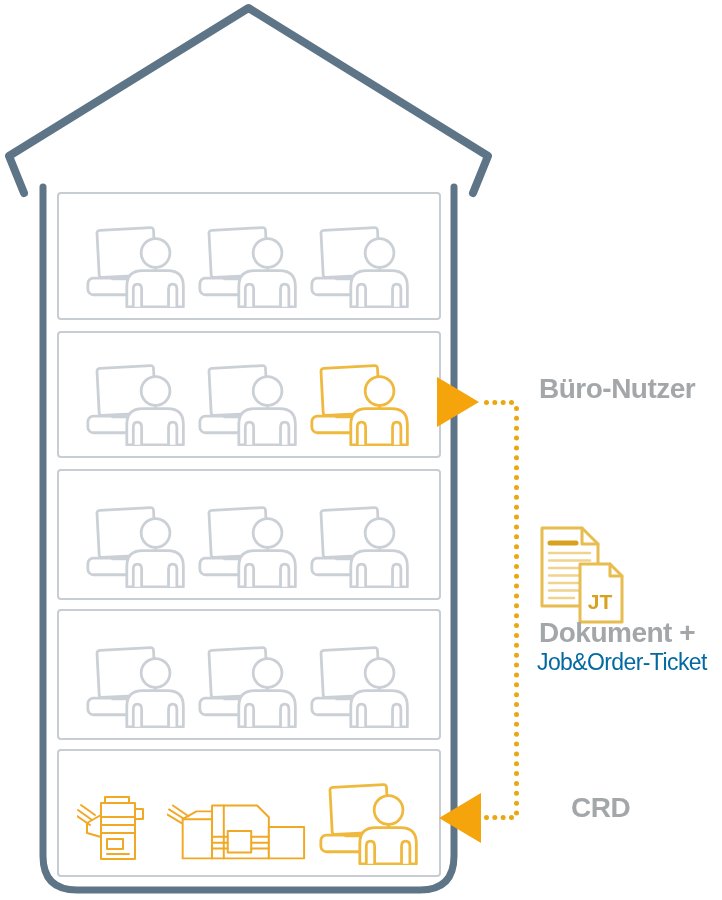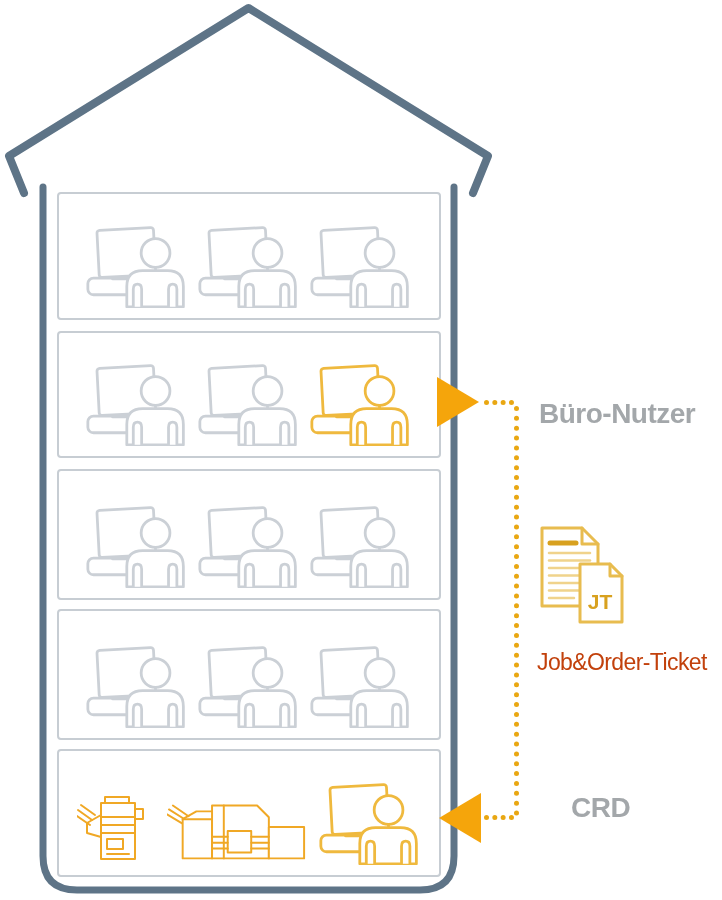--- a/index.html
+++ b/index.html
@@ -31,24 +31,24 @@
     border-top:25px solid transparent;border-bottom:25px solid transparent;
     border-right:42px solid #F5A50B;}
   .dot-h{position:absolute;height:0;border-top:5px dotted #E9A712;width:30px;left:484px;}
   .dot-h.top{top:400px}
   .dot-h.bot{top:815px}
   .dot-v{position:absolute;width:0;border-left:5px dotted #E9A712;left:514px;top:406px;height:410px;}
 
   
   .lbl{position:absolute;color:#A3A7AA;font-weight:bold;font-size:28px;
        letter-spacing:-0.5px;white-space:nowrap;}
-  .lbl.buero{left:539px;top:398px}
+  .lbl.buero{left:539px;top:373px}
   .lbl.dok{left:539px;top:617px}
   .lbl.crd{left:571px;top:792px}
-  .sublbl{position:absolute;left:537px;top:649px;color:#c2410c;font-size:23px;
+  .sublbl{position:absolute;left:537px;top:649px;color:#0369a1;font-size:23px;
        letter-spacing:-0.6px;white-space:nowrap;}
   .doc-icon{position:absolute;left:532px;top:524px;width:100px;height:104px;}
 </style>
 </head>
 <body>
 
 <div class="stage">
 
   <svg class="outline-svg" width="722" height="900" viewBox="0 0 722 900">
     <defs>
@@ -186,17 +186,18 @@
         <line x1="17" y1="59" x2="58" y2="59"></line>
         <line x1="17" y1="66.5" x2="58" y2="66.5"></line>
         <line x1="17" y1="74" x2="42" y2="74"></line>
       </g>
       <path d="M48,40 L78,40 L90,52 L90,98 L48,98 Z"></path>
       <path d="M78,40 L78,52 L90,52" fill="none"></path>
       <text x="68" y="85" text-anchor="middle" stroke="none" fill="#D8A11F" font-family="Liberation Sans, sans-serif" font-weight="bold" font-size="21">JT</text>
     </g>
   </svg>
 
+  <div class="lbl dok">Dokument +</div>
   <div class="sublbl">Job&amp;Order-Ticket</div>
 
   <div class="lbl crd">CRD</div>
 
 </div>
 
 </body></html>

